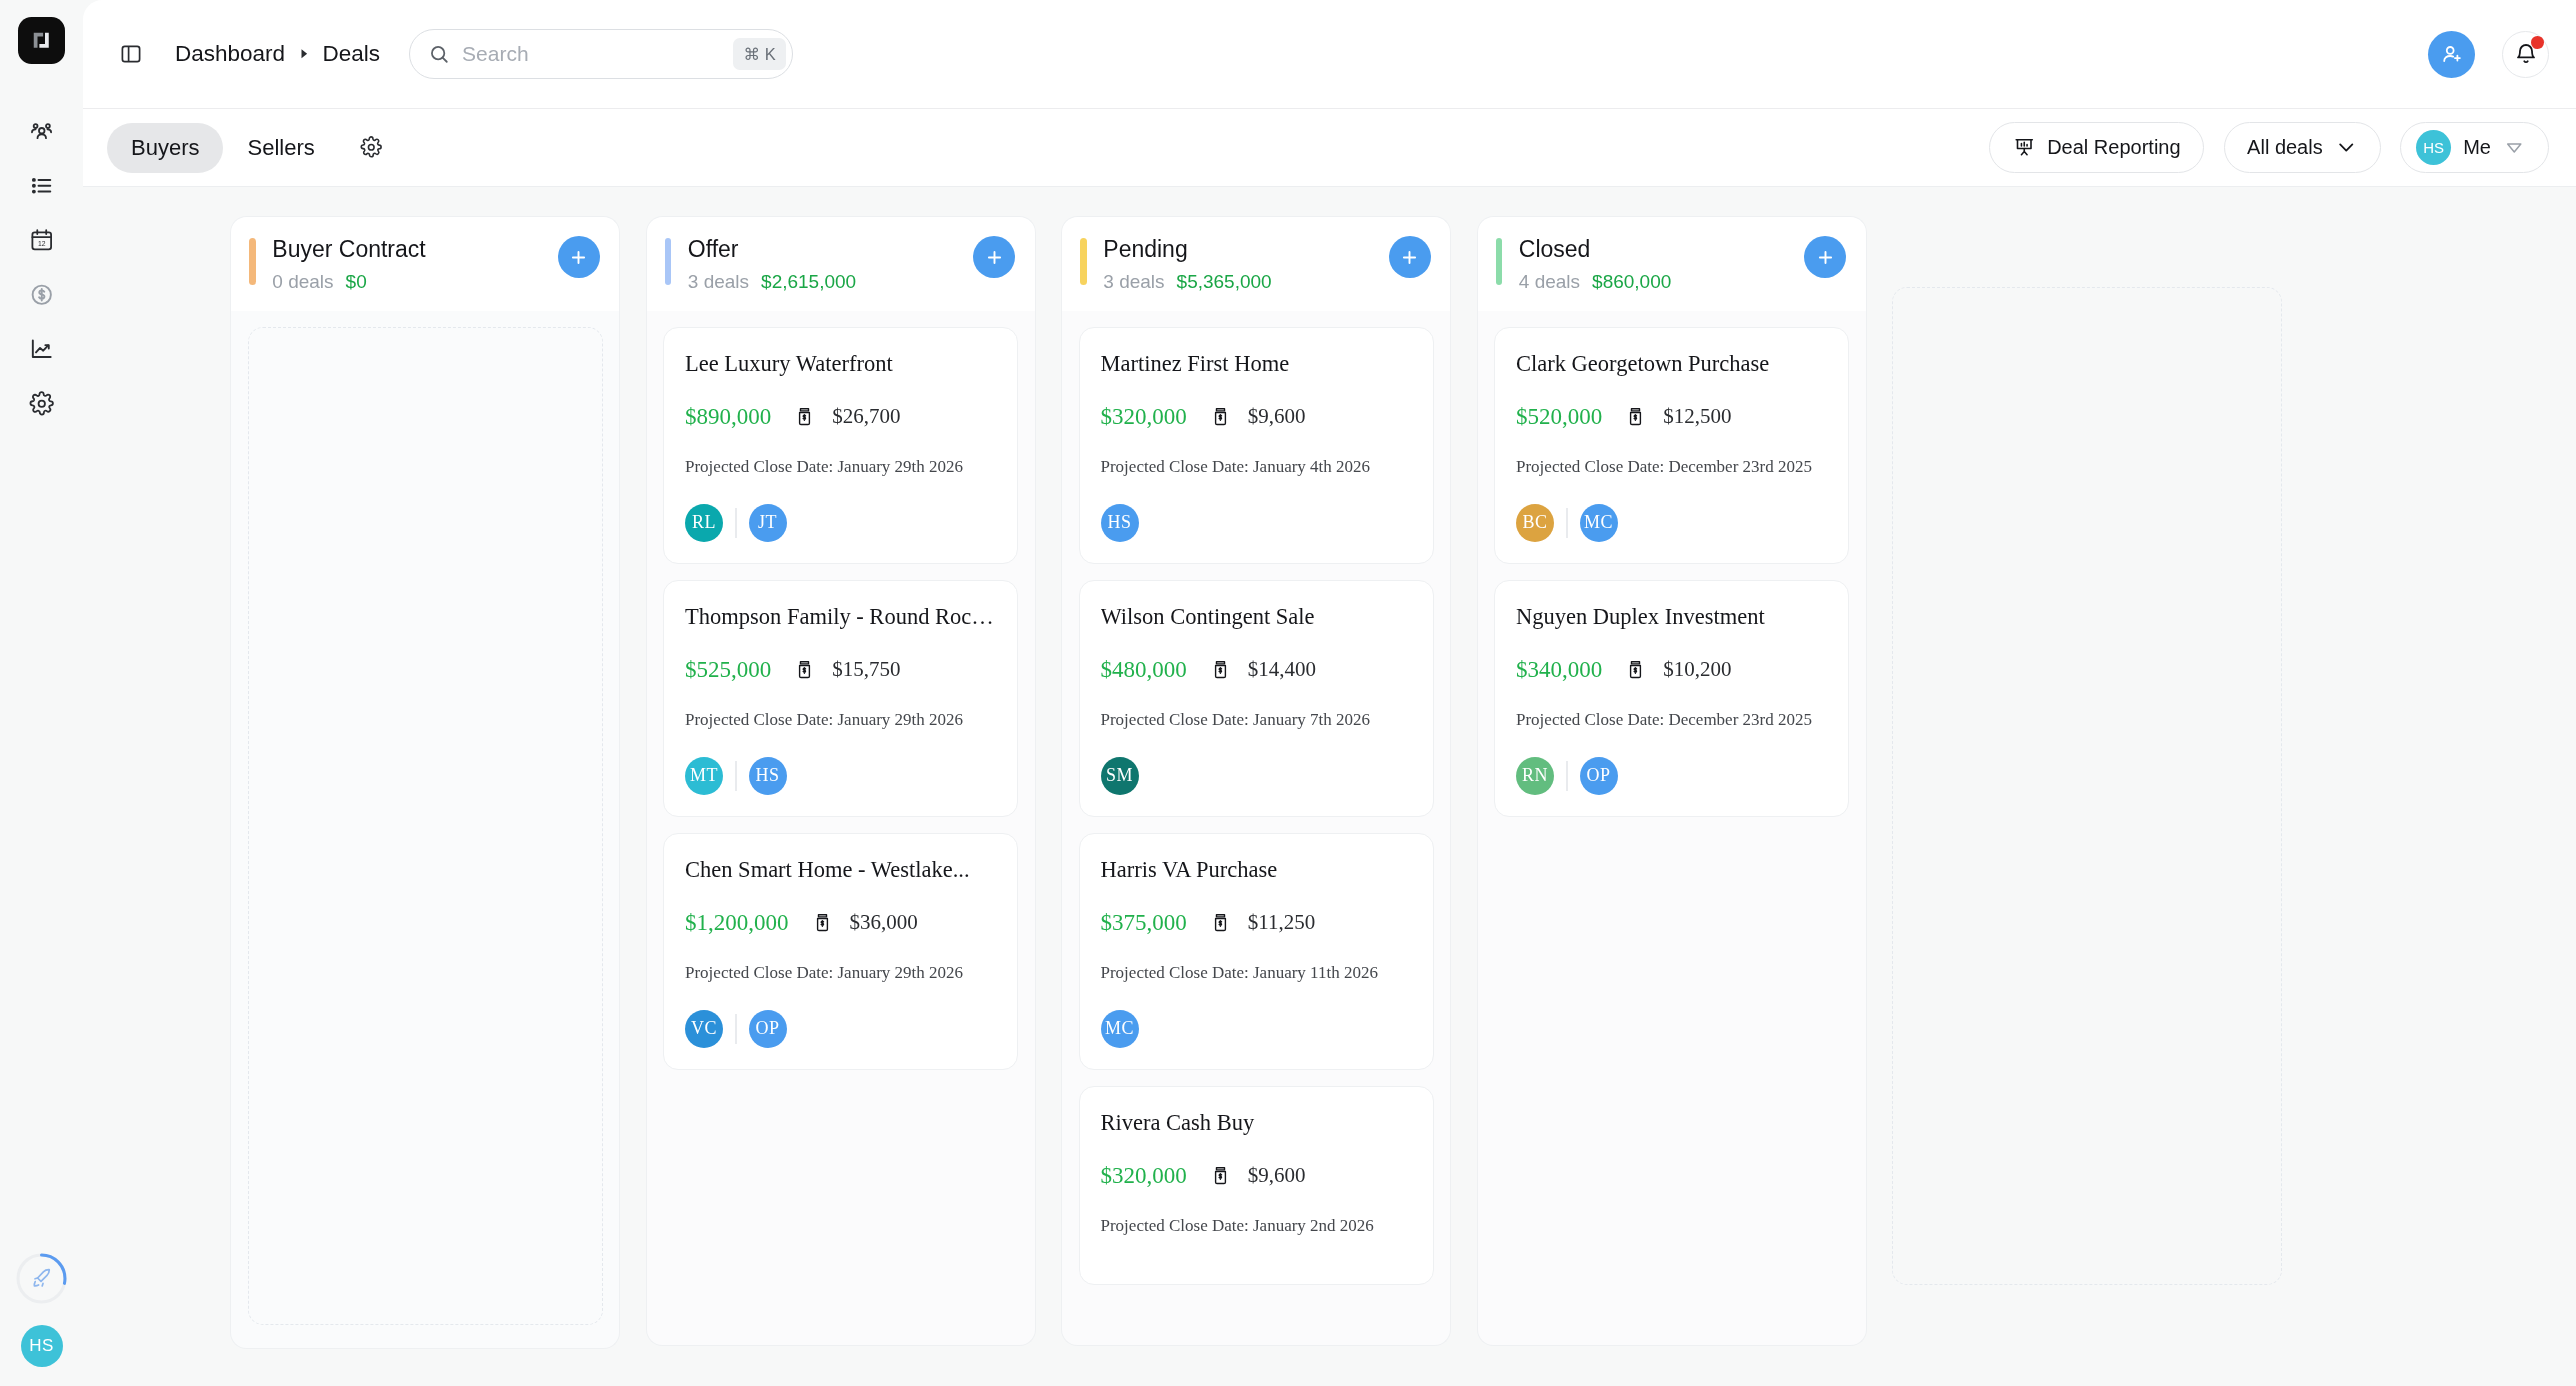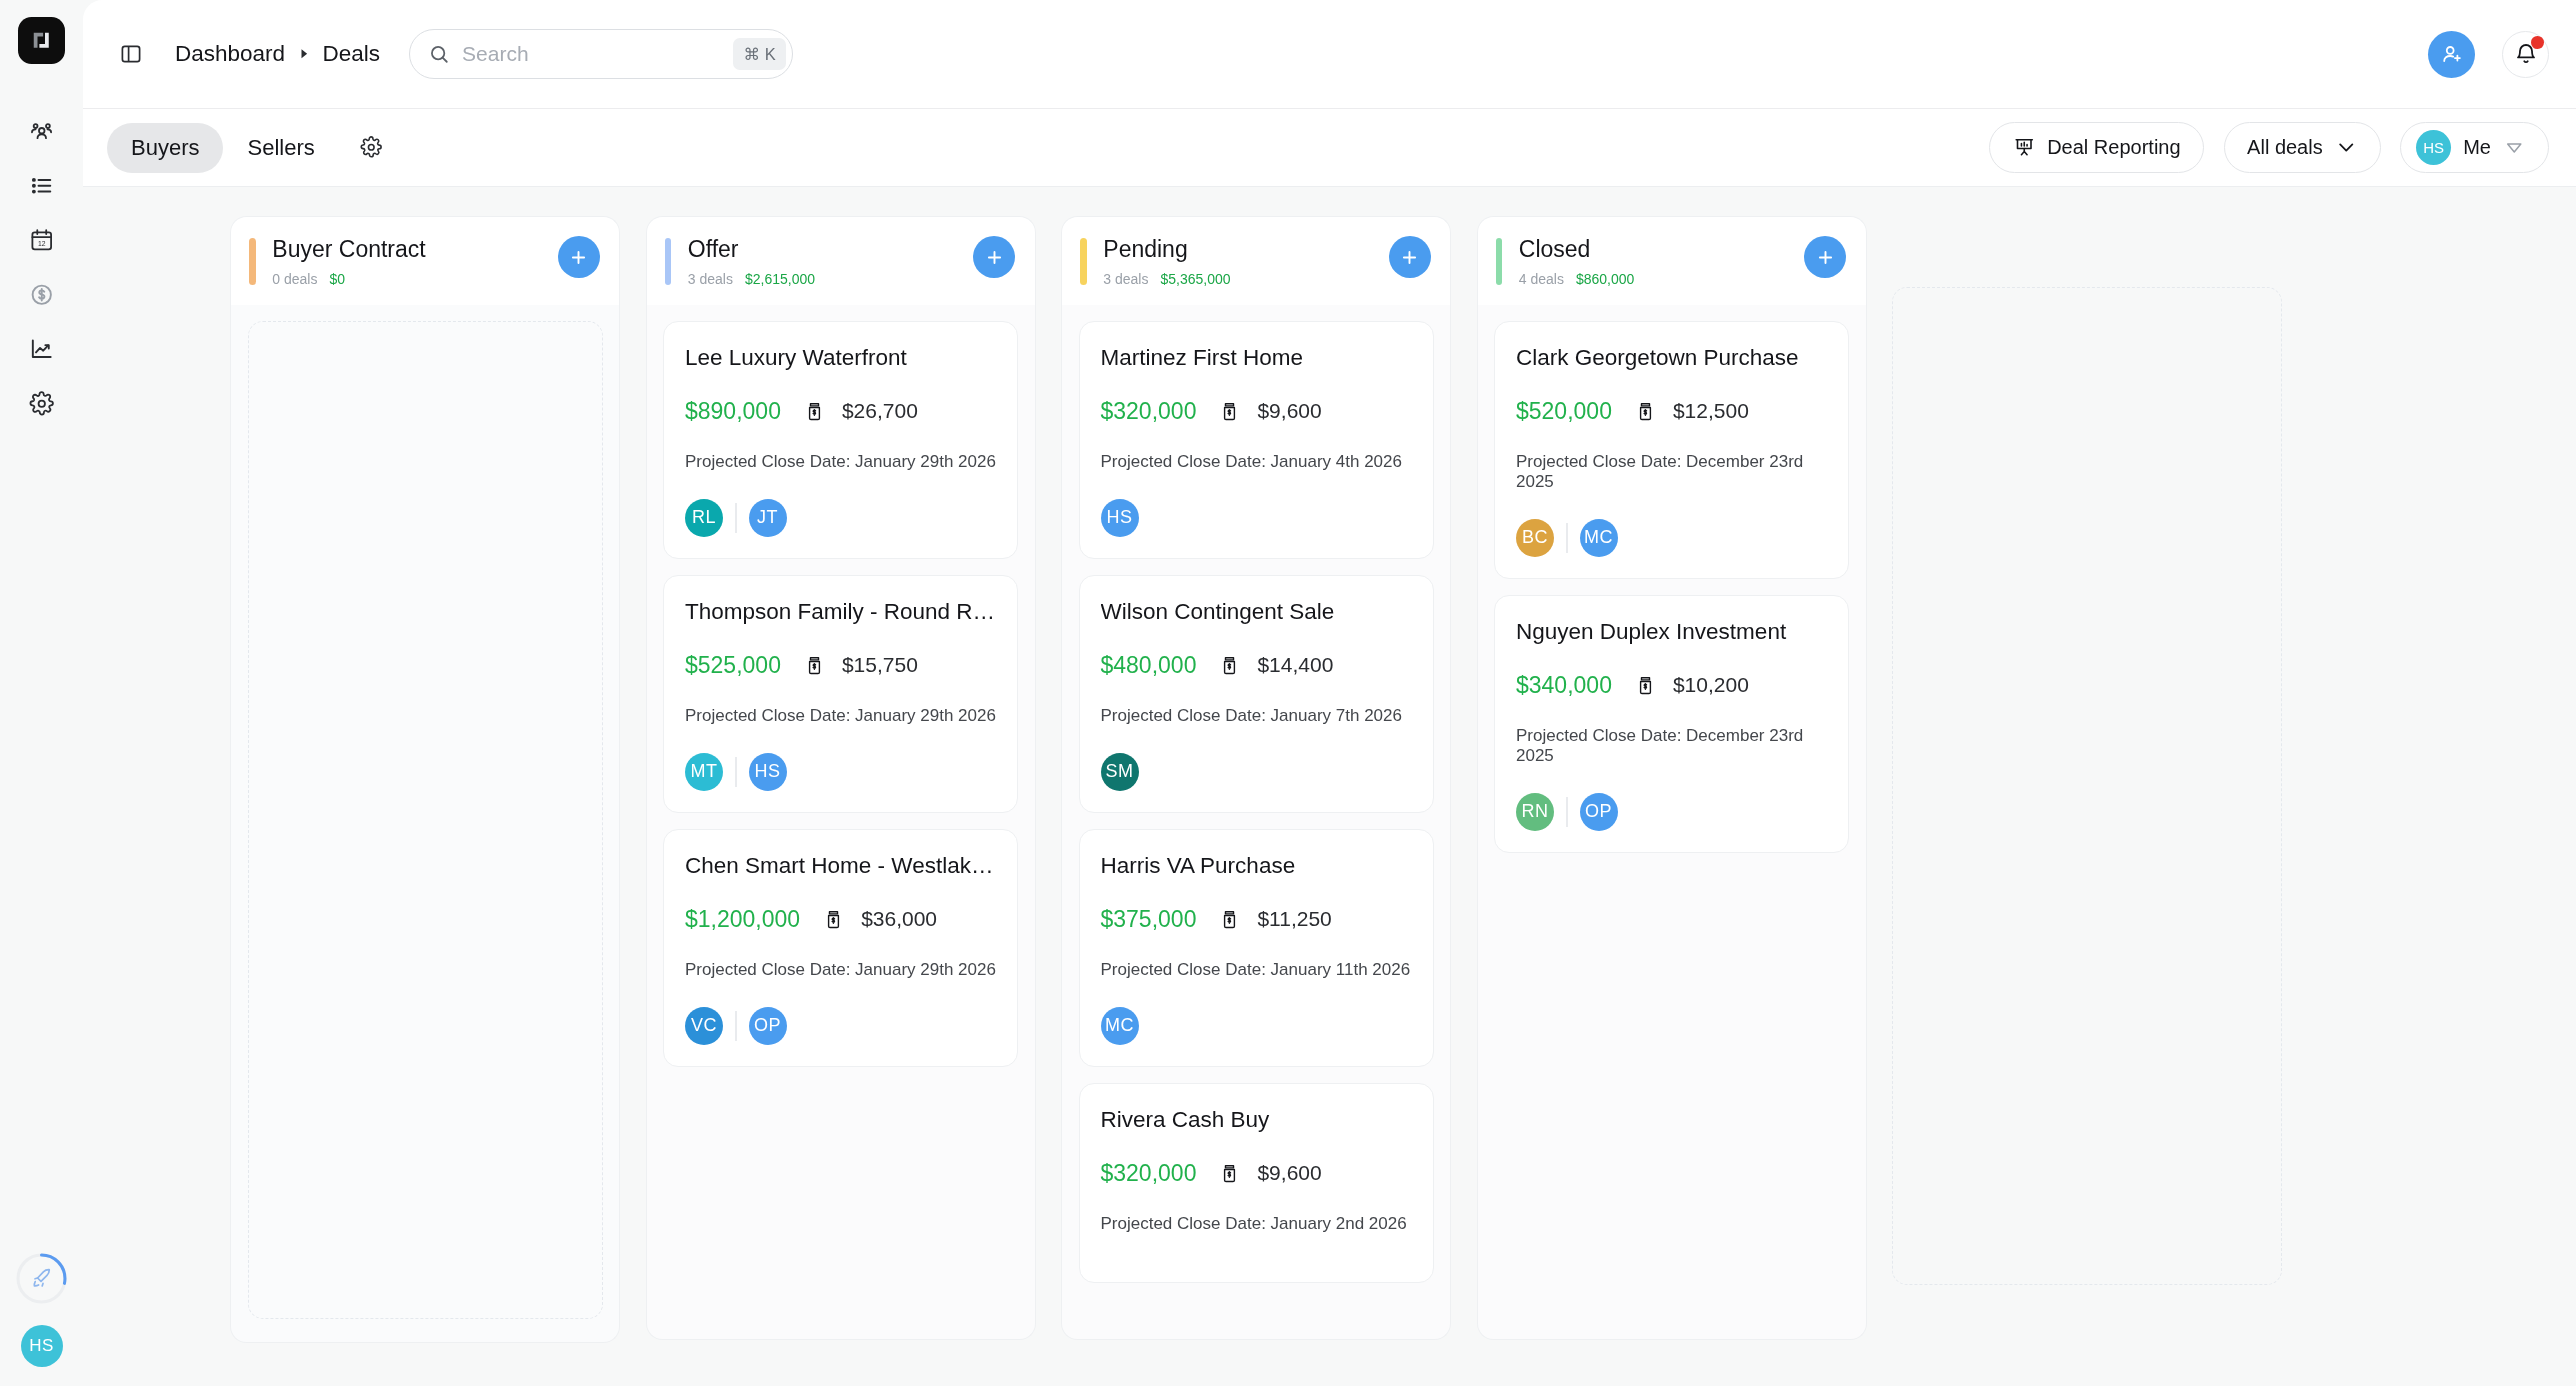--- a/index.html
+++ b/index.html
@@ -128,33 +128,34 @@
   }
   .column { width: 390px; flex: 0 0 390px; }
   .col-head {
     background: #fff; border: 0.8px solid #eef0f2; border-radius: 16.5px 16.5px 0 0;
     padding: 19.5px 19.5px 18px 18px; display: flex; align-items: flex-start;
     border-bottom: 0;
   }
   .col-stripe { width: 6.8px; height: 47px; border-radius: 3.8px; flex: 0 0 6.8px; margin-right: 16.5px; margin-top: 1.5px;}
   .col-meta { flex: 1 1 auto; min-width: 0; }
   .col-title { font-size: 23px; color: #15161a; margin-bottom: 7.5px; }
-  .col-sub { font-size: 14px; display: flex; gap: 12px; }
+  .col-sub { font-size: 19px; display: flex; gap: 12px; }
   .col-count { color: #9aa0a8; }
   .col-amount { color: #1aa646; }
   .col-add {
     width: 42px; height: 42px; border-radius: 50%; background: #4a9cef;
     display: flex; align-items: center; justify-content: center; flex: 0 0 42px;
   }
   .col-body {
     background: #fbfbfc;
     border: 0.8px solid #eef0f2; border-top: 0;
     border-radius: 0 0 16.5px 16.5px;
     padding: 16.5px 16.5px 22.5px 16.5px;
     min-height: 1035px;
+    font-family: Liberation Serif, serif;
   }
   .col-body.empty-col { background: #fafbfc; }
   .dropzone {
     border: 1.5px dashed #e4e8ed; border-radius: 15px; min-height: 998px;
   }
 
   .card {
     background: #fff; border: 0.8px solid #eef0f2; border-radius: 15px;
     padding: 22.5px 21px 21px 21px; margin-bottom: 16.5px;
   }

